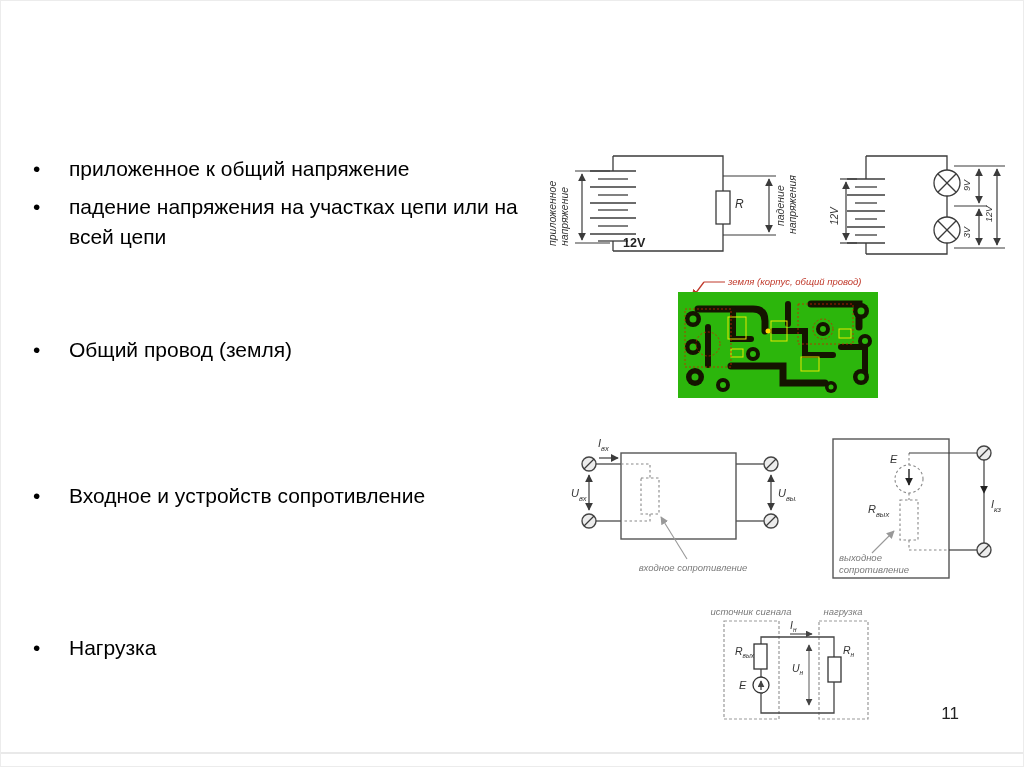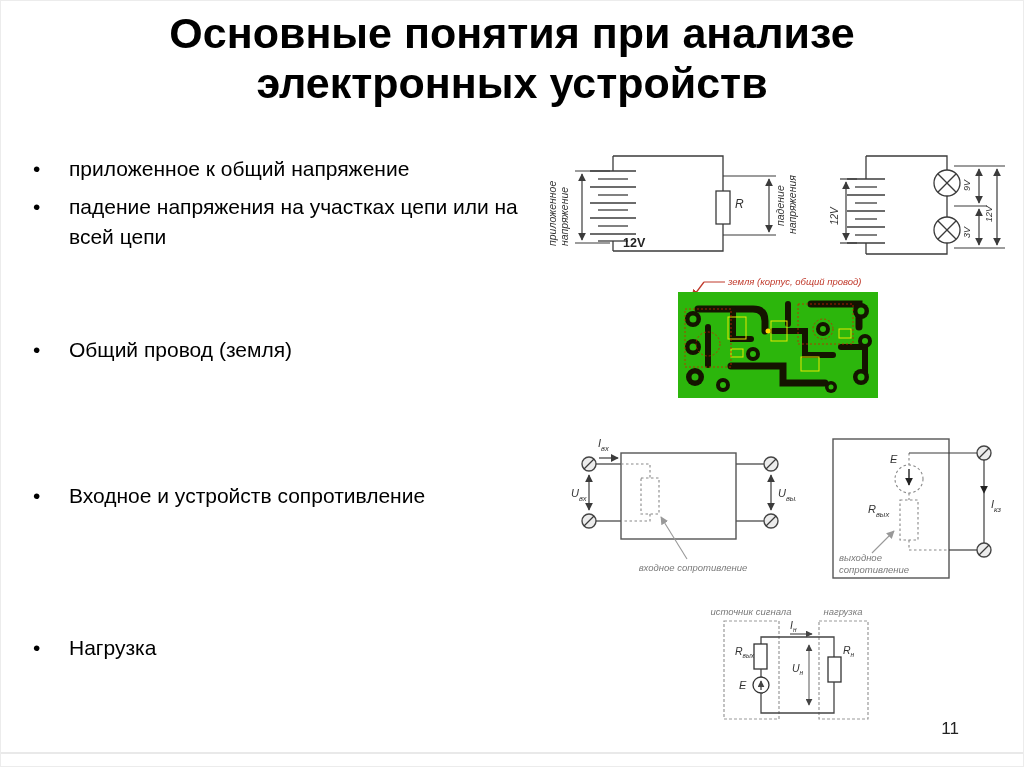--- a/index.html
+++ b/index.html
@@ -4,38 +4,37 @@
 <style>
   html,body{margin:0;padding:0;background:#fff;}
   .slide{position:relative;width:1024px;height:767px;background:#ffffff;
          font-family:"Liberation Sans",sans-serif;overflow:hidden;
          border:1px solid #ececec;box-sizing:border-box;}
   .title{position:absolute;top:8px;left:60px;right:60px;text-align:center;
          font-size:43px;font-weight:bold;color:#000;line-height:1.16;}
   .bullet{position:absolute;left:30px;width:492px;font-size:21px;color:#000;line-height:30px;}
   .bullet .dot{position:absolute;left:2px;top:0;}
   .bullet .btxt{display:block;padding-left:38px;}
-  .page-number{position:absolute;top:718px;right:64px;font-size:17px;color:#222;}
+  .page-number{position:absolute;top:703px;right:64px;font-size:17px;color:#222;}
   .bottom-rule{position:absolute;left:0;top:751px;width:1024px;height:2px;background:#e9e9e9;}
   .diag{position:absolute;}
   svg text{font-family:"Liberation Sans",sans-serif;}
   .w{stroke:#3b3b3b;stroke-width:1.2;fill:none;}
   .wb{stroke:#3b3b3b;stroke-width:1.3;fill:none;}
   .it{font-style:italic;fill:#333;}
   .cap{font-style:italic;fill:#7a7a7a;font-size:9.5px;}
   .dash{stroke:#888;stroke-width:1.1;stroke-dasharray:2.5,2.5;fill:none;}
   .gdash{stroke:#999;stroke-width:1.2;stroke-dasharray:3,2;fill:none;}
   .term{fill:#ececec;stroke:#444;stroke-width:1.4;}
 </style>
 </head>
 <body>
 
 <div class="slide">
 
-  <div class="title">Основные понятия при анализе электронных устройств</div>
 
   <div class="bullet" style="top:153px">
     <span class="dot">•</span>
     <span class="btxt">приложенное к общий напряжение</span>
   </div>
   <div class="bullet" style="top:191px">
     <span class="dot">•</span>
     <span class="btxt">падение напряжения на участках цепи или на всей цепи</span>
   </div>
   <div class="bullet" style="top:334px">

